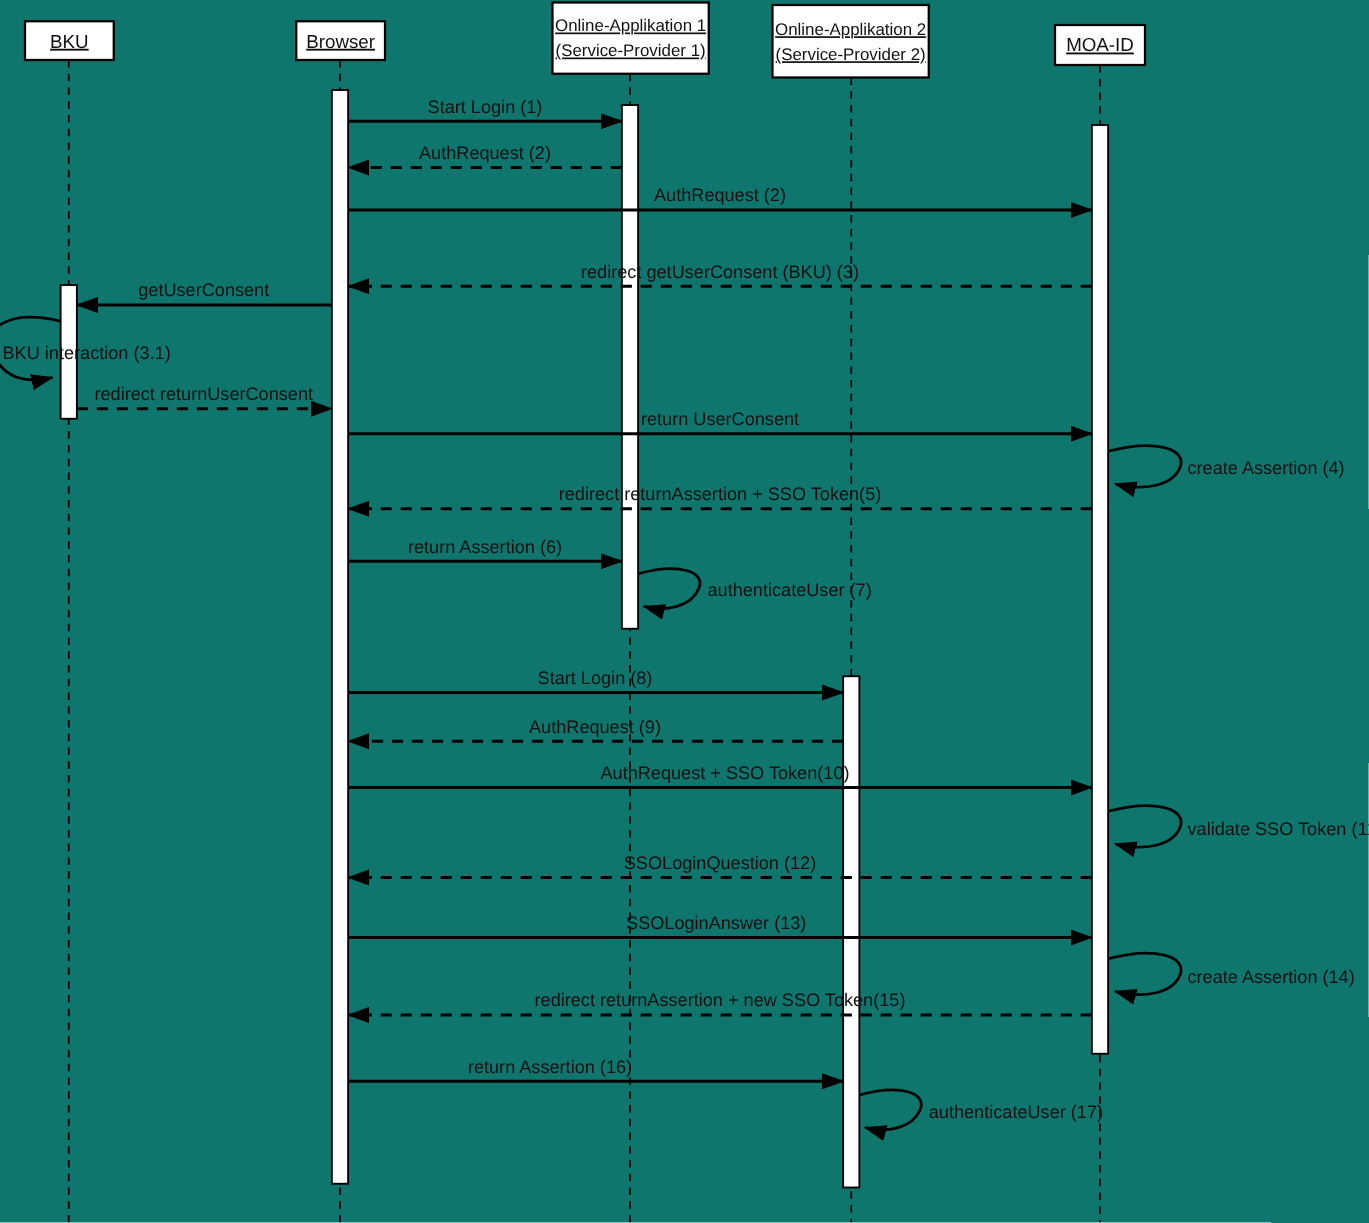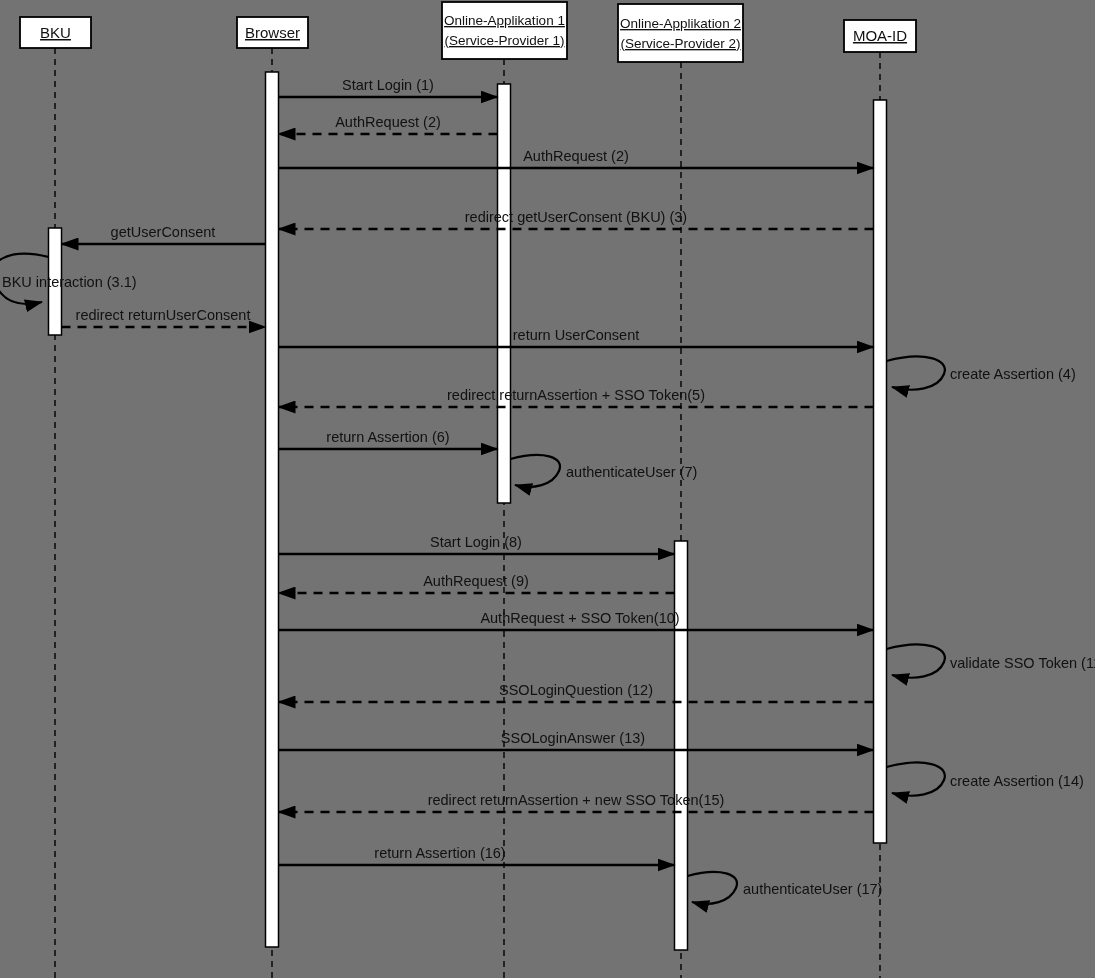--- a/index.html
+++ b/index.html
@@ -5,21 +5,21 @@
   html, body {
     margin: 0;
     padding: 0;
     background: #ffffff;
     font-family: "Liberation Sans", sans-serif;
   }
   .stage {
     position: relative;
     width: 1095px;
     height: 978px;
-    background: #737373;
+    background: #0f766e;
     overflow: hidden;
   }
   svg { display: block; }
   .actor-box {
     fill: #ffffff;
     stroke: #000000;
     stroke-width: 1.8;
   }
   .actor-label {
     font-size: 15px;

